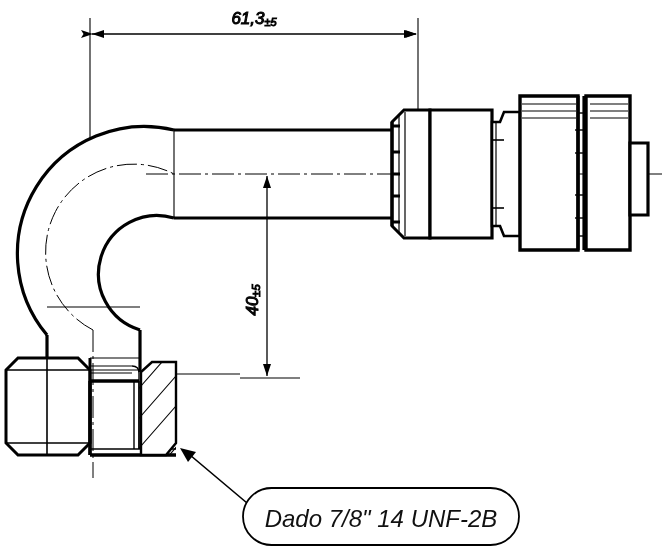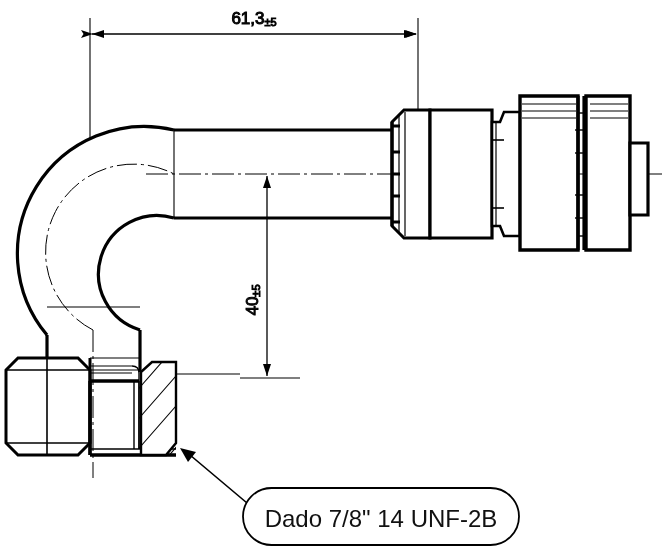--- a/index.html
+++ b/index.html
@@ -1,18 +1,18 @@
 <!DOCTYPE html>
 <html><head>
 <meta charset="utf-8">
 <style>
   html,body{margin:0;padding:0;background:#ffffff;}
   body{width:662px;height:551px;overflow:hidden;
        font-family:"Liberation Sans","DejaVu Sans",sans-serif;}
-  #stage{position:relative;width:662px;height:551px;background:#fff;}
+  #stage{position:relative;width:662px;height:551px;background:#fff;font-style:italic;}
   svg{display:block;}
   .dimtext{font-family:"Liberation Sans","DejaVu Sans",sans-serif;fill:#111;}
 </style>
 </head>
 <body>
 
 <div id="stage">
 <svg width="662" height="551" viewBox="0 0 662 551" xmlns="http://www.w3.org/2000/svg">
 
   <defs>

